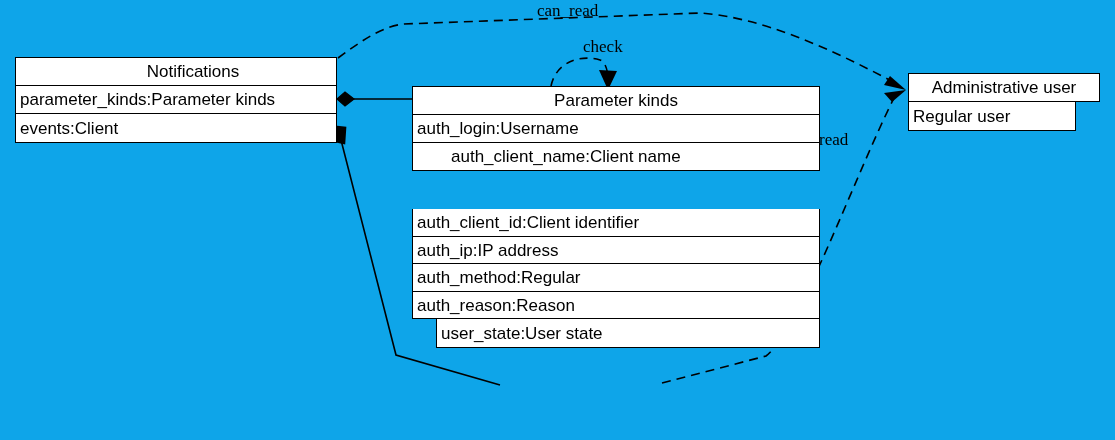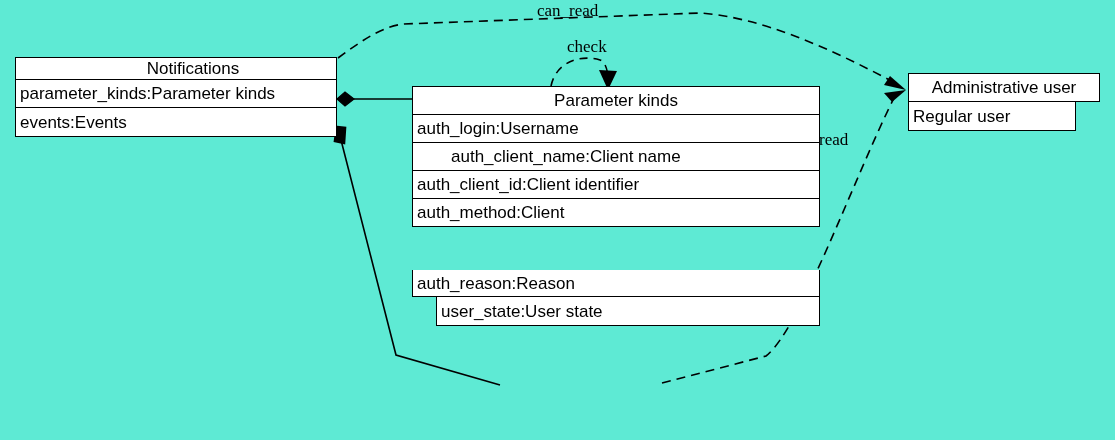--- a/index.html
+++ b/index.html
@@ -5,21 +5,21 @@
 <style>
   html, body {
     margin: 0;
     padding: 0;
     background: #ffffff;
   }
   #canvas {
     position: relative;
     width: 1115px;
     height: 440px;
-    background: #5eead4;
+    background: #0ea5e9;
     overflow: hidden;
     font-family: "Liberation Sans", sans-serif;
   }
   svg.edges {
     position: absolute;
     left: 0;
     top: 0;
     width: 1115px;
     height: 440px;
     pointer-events: none;
@@ -79,37 +79,38 @@
 
     <line x1="352" y1="99" x2="412" y2="99" stroke="#000000" stroke-width="1.6"></line>
     <polygon points="337,99 345,92 354,99 345,106" fill="#000000" stroke="#000000" stroke-width="1.2"></polygon>
 
     <path d="M 341,140 L 396,355 L 500,385" fill="none" stroke="#000000" stroke-width="1.6"></path>
     <polygon points="337,127 345,128 344,143 335,141" fill="#000000" stroke="#000000" stroke-width="2.6"></polygon>
   </svg>
 
   <div class="edge-label" style="left:537px; top:2px;">can_read</div>
 
-  <div class="edge-label" style="left:567px; top:38px;">check</div>
+  <div class="edge-label" style="left:583px; top:38px;">check</div>
 
   <div class="edge-label" style="left:787px; top:131px;">can_read</div>
 
   <div class="uml-box" style="left:15px; top:57px; width:322px;">
-    <div class="uml-row uml-title" style="height:23px;padding-left:34px;">Notifications</div>
+    <div class="uml-row uml-title" style="height:29px;padding-left:34px;">Notifications</div>
     <div class="uml-row uml-attr" style="height:28px;">parameter_kinds:Parameter kinds</div>
-    <div class="uml-row uml-attr" style="height:29px;">events:Events</div>
+    <div class="uml-row uml-attr" style="height:29px;">events:Client</div>
   </div>
 
   <div class="uml-box" style="left:412px; top:86px; width:408px;">
     <div class="uml-row uml-title" style="height:29px;">Parameter kinds</div>
     <div class="uml-row uml-attr" style="height:28px;">auth_login:Username</div>
     <div class="uml-row uml-attr" style="height:28px;padding-left:38px;">auth_client_name:Client name</div>
-    <div class="uml-row uml-attr" style="height:28px;">auth_client_id:Client identifier</div>
-    <div class="uml-row uml-attr" style="height:28px;">auth_method:Client</div>
-    <div class="uml-row uml-attr" style="height:27px;margin-top:43px;">auth_reason:Reason</div>
+    <div class="uml-row uml-attr" style="height:28px;margin-top:38px;">auth_client_id:Client identifier</div>
+    <div class="uml-row uml-attr" style="height:27px;">auth_ip:IP address</div>
+    <div class="uml-row uml-attr" style="height:28px;">auth_method:Regular</div>
+    <div class="uml-row uml-attr" style="height:27px;">auth_reason:Reason</div>
     <div class="uml-row uml-attr" style="height:29px;margin-left:24px;">user_state:User state</div>
   </div>
 
   <div class="uml-box" style="left:908px; top:73px;">
     <div class="uml-row uml-title" style="height:29px; width:192px;">Administrative user</div>
     <div class="uml-row uml-attr" style="height:29px; width:168px;">Regular user</div>
   </div>
 
 
 </div>

